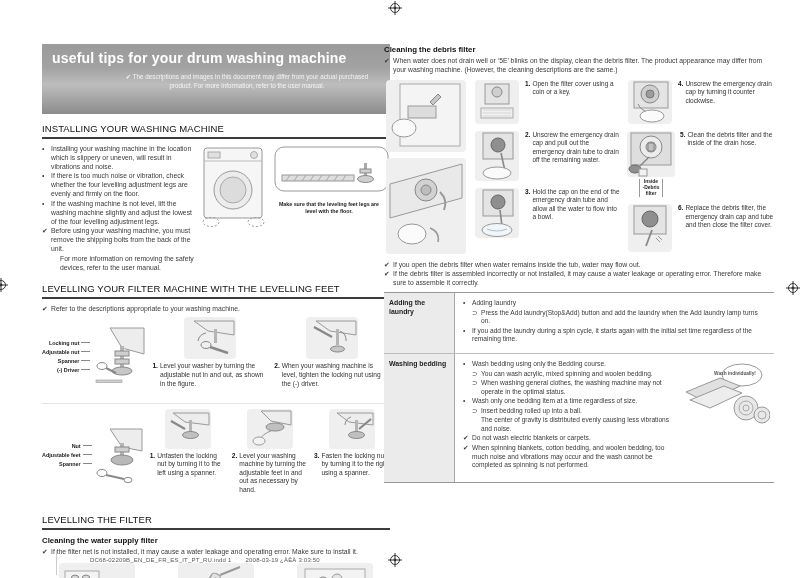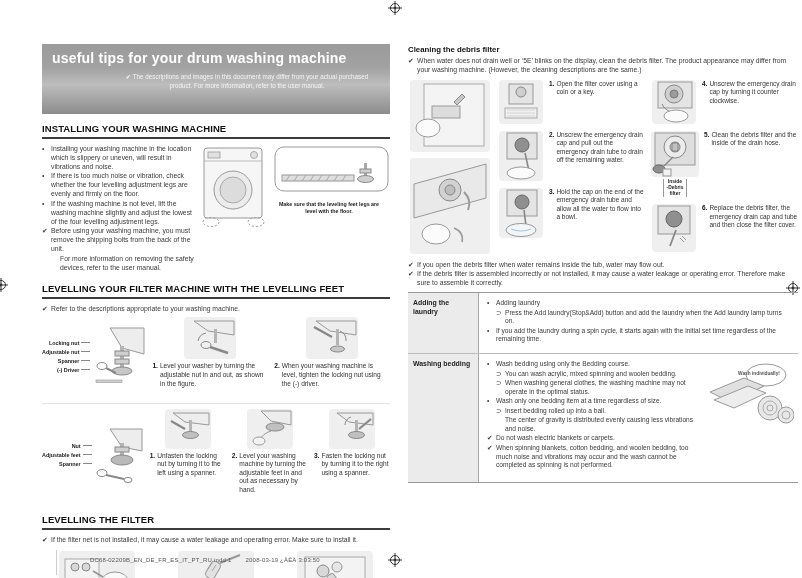--- a/index.html
+++ b/index.html
@@ -1,27 +1,27 @@
 <!DOCTYPE html>
 <html><head>
 <meta charset="utf-8">
 <style>
   html,body{margin:0;padding:0;background:#fff;}
   .page{position:relative;width:802px;height:578px;background:#fff;overflow:hidden;
         font-family:"Liberation Sans",sans-serif;color:#333;}
   
   .col-left{position:absolute;left:42px;top:44px;width:348px;}
-  .col-right{position:absolute;left:408px;top:40px;width:390px;}
+  .col-right{position:absolute;left:384px;top:40px;width:390px;}
   
   .banner{height:70px;background:linear-gradient(180deg,#9b9b9b 0%,#a2a2a2 34%,#bdbdbd 58%,#8c8c8c 100%);
           padding:6px 8px 0 10px;box-sizing:border-box;}
   .banner-title{color:#fff;font-size:14px;font-weight:bold;letter-spacing:.2px;}
   .banner-note{margin:7px 4px 0 auto;width:262px;color:#f4f4f4;font-size:6.3px;line-height:1.35;text-align:center;}
   
-  .sec-h{font-size:9.5px;font-weight:bold;color:#111;border-bottom:2px solid #3c3c3c;
+  .sec-h{font-size:9.5px;font-weight:normal;color:#111;border-bottom:2px solid #3c3c3c;
          padding-bottom:3px;margin:9px 0 6px 0;letter-spacing:.1px;}
   .sub-h{font-size:7.8px;font-weight:bold;color:#111;margin:5px 0 3px 0;}
   
   .ln{display:flex;font-size:6.8px;line-height:1.3;color:#3a3a3a;margin-bottom:1px;}
   .ln .m{flex:0 0 9px;}
   .ln .t{flex:1;}
   .ln.i1{margin-left:9px;}
   .ln.i2{margin-left:18px;}
   .ln.cont{margin-left:9px;}
   .ln.cont .m{flex:0 0 9px;}
@@ -289,20 +289,21 @@
           <path d="M16 16 a9 9 0 0 1 6 -8" fill="none" stroke="#888"></path>
         </svg>
         <p class="step-t">
             <b>3.</b>
             <span>Fasten the locking nut by turning it to the right using a spanner.</span>
           </p>
       </div>
     </div>
 
     <div class="sec-h">LEVELLING THE FILTER</div>
+    <div class="sub-h">Cleaning the water supply filter</div>
     <div class="ln">
         <span class="m">✔</span>
         <span class="t">If the filter net is not installed, it may cause a water leakage and operating error. Make sure to install it.</span>
       </div>
 
     <div class="wsf-row">
       <div class="wsf-cell">
         <svg class="thumb" width="76" height="54" viewBox="0 0 76 54">
           <rect x="6" y="8" width="34" height="40" fill="#f3f3f3" stroke="#aaa"></rect>
           <circle cx="16" cy="16" r="4" fill="#d8d8d8" stroke="#888"></circle>

